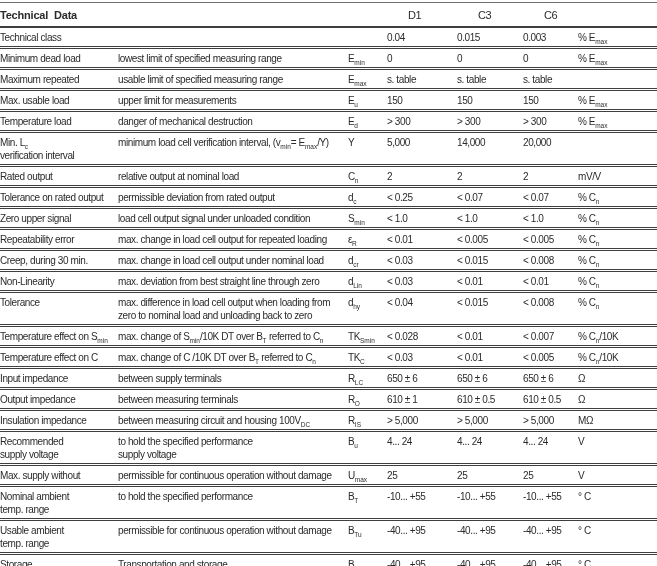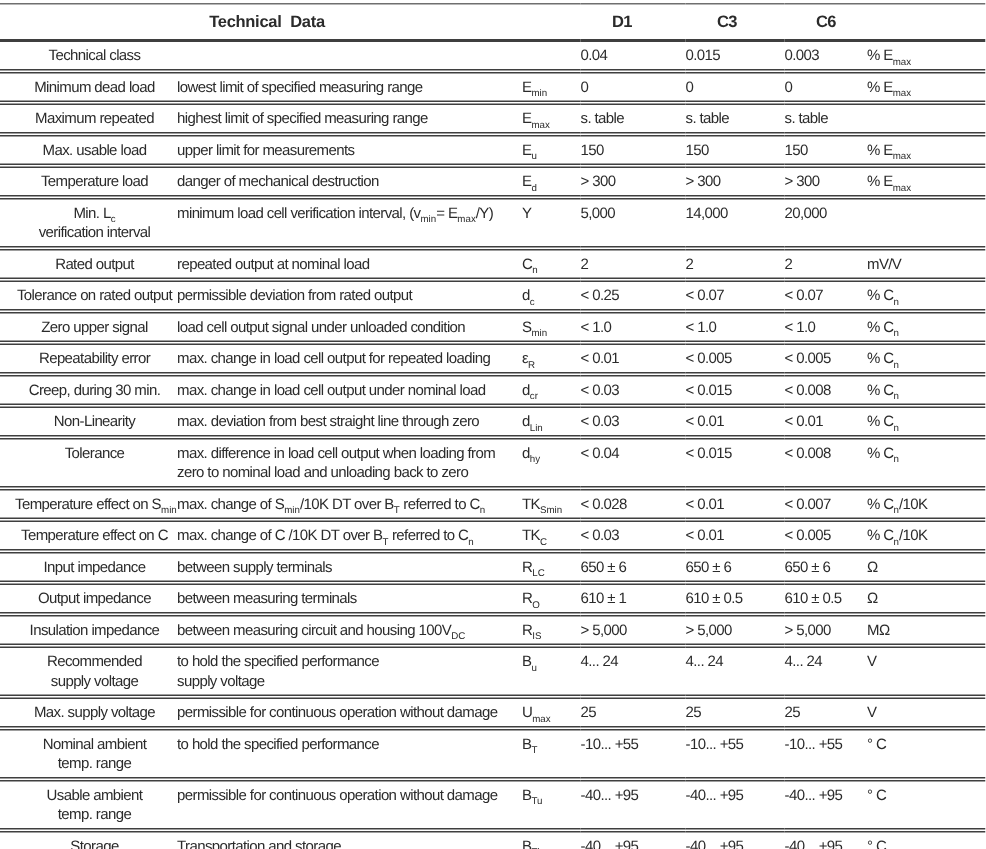--- a/index.html
+++ b/index.html
@@ -40,26 +40,26 @@
   thead tr { border-bottom: 2px solid #3f3f3f; }
   tbody tr { border-bottom: 3px double #3f3f3f; }
   thead th { padding-top: 6px; padding-bottom: 4px; }
   .title {
     font-weight: bold;
     font-size: 11px;
     word-spacing: 3px;
     letter-spacing: -0.2px;
   }
   .colhead {
-    font-weight: bold;
+    font-weight: normal;
     font-size: 11px;
     padding-left: 21px;
     margin-top: 48px;
   }
-  td.param, th.param { padding-left: 10px; text-align: center; }
+  td.param, th.param { padding-left: 0; }
   sub {
     font-size: 6.5px;
     line-height: 0;
     letter-spacing: 0;
   }
 </style>
 </head>
 <body>
 
 <div class="wrap">
@@ -97,21 +97,21 @@
           <td class="param">Minimum dead load</td>
           <td class="desc">lowest limit of specified measuring range</td>
           <td class="sym">E<sub>min</sub></td>
           <td class="d1">0</td>
           <td class="c3">0</td>
           <td class="c6">0</td>
           <td class="unit">% E<sub>max</sub></td>
         </tr>
         <tr>
           <td class="param">Maximum repeated</td>
-          <td class="desc">highest limit of specified measuring range</td>
+          <td class="desc">usable limit of specified measuring range</td>
           <td class="sym">E<sub>max</sub></td>
           <td class="d1">s. table</td>
           <td class="c3">s. table</td>
           <td class="c6">s. table</td>
           <td class="unit"></td>
         </tr>
         <tr>
           <td class="param">Max. usable load</td>
           <td class="desc">upper limit for measurements</td>
           <td class="sym">E<sub>u</sub></td>
@@ -133,21 +133,21 @@
           <td class="param">Min. L<sub>c</sub><br>verification interval</td>
           <td class="desc">minimum load cell verification interval, (v<sub>min</sub>= E<sub>max</sub>/Y)</td>
           <td class="sym">Y</td>
           <td class="d1">5,000</td>
           <td class="c3">14,000</td>
           <td class="c6">20,000</td>
           <td class="unit"></td>
         </tr>
         <tr>
           <td class="param">Rated output</td>
-          <td class="desc">repeated output at nominal load</td>
+          <td class="desc">relative output at nominal load</td>
           <td class="sym">C<sub>n</sub></td>
           <td class="d1">2</td>
           <td class="c3">2</td>
           <td class="c6">2</td>
           <td class="unit">mV/V</td>
         </tr>
         <tr>
           <td class="param">Tolerance on rated output</td>
           <td class="desc">permissible deviation from rated output</td>
           <td class="sym">d<sub>c</sub></td>
@@ -249,21 +249,21 @@
         <tr>
           <td class="param">Recommended<br>supply voltage</td>
           <td class="desc">to hold the specified performance<br>supply voltage</td>
           <td class="sym">B<sub>u</sub></td>
           <td class="d1">4... 24</td>
           <td class="c3">4... 24</td>
           <td class="c6">4... 24</td>
           <td class="unit">V</td>
         </tr>
         <tr>
-          <td class="param">Max. supply voltage</td>
+          <td class="param">Max. supply without</td>
           <td class="desc">permissible for continuous operation without damage</td>
           <td class="sym">U<sub>max</sub></td>
           <td class="d1">25</td>
           <td class="c3">25</td>
           <td class="c6">25</td>
           <td class="unit">V</td>
         </tr>
         <tr>
           <td class="param">Nominal ambient<br>temp. range</td>
           <td class="desc">to hold the specified performance</td>

